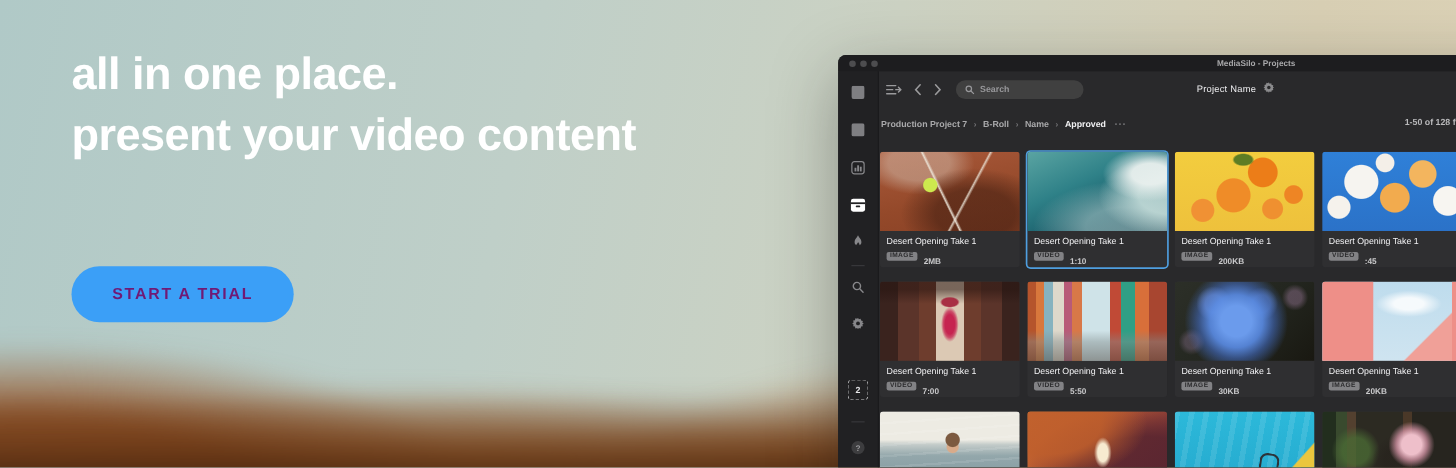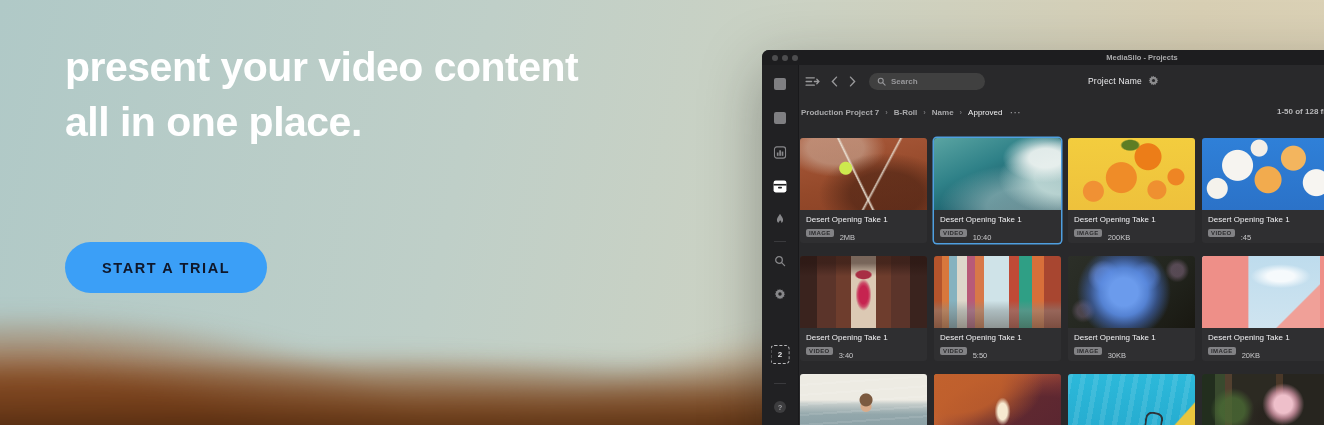--- a/index.html
+++ b/index.html
@@ -13,21 +13,21 @@
       radial-gradient(520px 135px at 30% 102%, rgba(178,106,48,.92) 0 50%, rgba(178,106,48,0) 100%),
       radial-gradient(480px 120px at 52% 108%, rgba(160,92,40,.88) 0 52%, rgba(160,92,40,0) 100%),
       radial-gradient(560px 165px at 78% 96%, rgba(172,100,44,.95) 0 52%, rgba(172,100,44,0) 100%),
       radial-gradient(520px 195px at 100% 88%, rgba(186,116,56,.95) 0 58%, rgba(186,116,56,0) 100%);}
   .grass-dark{position:absolute;left:-30px;right:-30px;bottom:-25px;height:95px;filter:blur(8px);
     background:linear-gradient(180deg, rgba(90,46,16,0), rgba(84,42,14,.6) 55%, rgba(48,24,8,.85) 100%);}
 
   
   .headline{position:absolute;left:65px;top:40px;color:#fff;font-weight:700;font-size:41px;line-height:55px;letter-spacing:-.5px;}
   .cta{position:absolute;left:65px;top:242px;height:51px;padding:0 37px;border:none;border-radius:26px;
-    background:#3b9ff7;color:#0f172a;font-family:"Liberation Sans",sans-serif;font-size:14.5px;font-weight:700;letter-spacing:1.6px;cursor:pointer;}
+    background:#3b9ff7;color:#701a75;font-family:"Liberation Sans",sans-serif;font-size:14.5px;font-weight:700;letter-spacing:1.6px;cursor:pointer;}
 
   
   .window{position:absolute;left:762px;top:50px;width:760px;height:600px;background:#242426;
     border-radius:7px 7px 0 0;box-shadow:0 18px 60px rgba(20,20,20,.35);}
   .titlebar{position:relative;height:15px;background:#1d1d1f;border-radius:7px 7px 0 0;}
   .tdots{position:absolute;left:10px;top:4.5px;display:flex;gap:4px;}
   .tdots i{width:6px;height:6px;border-radius:50%;background:#4d4d4f;display:block;}
   .wtitle{position:absolute;left:0;right:0;top:0;height:15px;line-height:15px;text-align:center;
     font-size:7.5px;font-weight:600;color:#a9a9ab;}
   .app{display:flex;height:585px;}
@@ -49,37 +49,37 @@
   .searchpill{display:flex;align-items:center;gap:5px;width:100px;height:17px;border-radius:9px;
     background:#404040;padding:0 8px;margin-left:2px;color:#919194;}
   .searchpill span{font-size:8px;font-weight:600;color:#97979a;}
   .projgroup{position:absolute;left:289px;top:0;height:32px;display:flex;align-items:center;gap:6px;}
   .projlabel{font-size:8.5px;font-weight:400;color:#ececee;letter-spacing:.2px;}
   .gear{color:#8b8b8d;}
 
   
   .crumbs{position:relative;height:30px;display:flex;align-items:center;gap:6px;padding-left:2px;
     font-size:8px;font-weight:600;color:#a9a9ab;}
-  .crumb-last{color:#f1f1f3;font-weight:400;}
+  .crumb-last{color:#f1f1f3;font-weight:700;}
   .csep{color:#737376;font-size:7.5px;}
   .cdots{color:#9d9da0;letter-spacing:1px;margin-left:2px;}
   .count{position:absolute;left:478px;top:0;height:30px;line-height:30px;font-size:8px;font-weight:600;color:#b9b9bb;white-space:nowrap;}
 
   
   .grid{padding:11px 0 0 1px;display:grid;grid-template-columns:repeat(4,127px);gap:13px 7px;}
   .card{background:#2f2f31;border-radius:3px;overflow:hidden;position:relative;}
   .card.selected{box-shadow:0 0 0 1.5px #4f9fe0;}
   .thumb{position:relative;height:72px;overflow:hidden;}
   .cfoot{padding:5px 6px 6px;}
   .ctitle{font-size:8px;font-weight:400;color:#f2f2f4;white-space:nowrap;overflow:hidden;}
   .cmeta{margin-top:4px;display:flex;align-items:center;gap:6px;height:9px;}
   .badge{font-size:6px;font-weight:700;letter-spacing:.4px;color:#2b2b2d;background:#828285;
     padding:1px 3px;border-radius:2px;line-height:1;}
   .badge:empty{display:none;}
-  .msize{font-size:7.5px;font-weight:400;color:#c9c9cb;margin-top:10px;}
+  .msize{font-size:7.5px;font-weight:700;color:#c9c9cb;margin-top:10px;}
 
   
   .th-tennis{background:
     radial-gradient(circle at 36% 42%, #cde94e 0 6px, rgba(205,233,78,0) 7px),
     linear-gradient(64deg, rgba(237,230,217,0) 44%, rgba(237,230,217,.9) 45%, rgba(237,230,217,0) 46.5%),
     linear-gradient(118deg, rgba(237,230,217,0) 60%, rgba(237,230,217,.8) 61%, rgba(237,230,217,0) 62.5%),
     radial-gradient(90px 55px at 68% 78%, rgba(54,24,14,.5) 0 40%, rgba(54,24,14,0) 75%),
     radial-gradient(70px 40px at 28% 14%, rgba(224,216,204,.4) 0 40%, rgba(224,216,204,0) 72%),
     linear-gradient(170deg,#a9593a,#94492a 60%,#8a4226);}
   .th-surf{background:
@@ -148,22 +148,22 @@
     linear-gradient(90deg,#222e1e 0 10%,#394a2e 10% 18%,#53402f 18% 24%,#2c2a22 24% 58%,#4a3828 58% 64%,#27251f 64% 100%);}
 </style>
 </head>
 <body>
 
 <div class="page">
   <div class="grass"></div>
   <div class="grass-dark"></div>
 
   <div class="headline">
+    <div>all in one place.</div>
     <div>present your video content</div>
-    <div>all in one place.</div>
   </div>
   <button class="cta">START A TRIAL</button>
 
   <div class="window">
     <div class="titlebar">
       <div class="tdots">
           <i></i>
           <i></i>
           <i></i>
         </div>
@@ -281,21 +281,21 @@
                   <span class="msize">2MB</span>
                 </div>
               </div>
             </div>
             <div class="card selected">
               <div class="thumb th-surf"></div>
               <div class="cfoot">
                 <div class="ctitle">Desert Opening Take 1</div>
                 <div class="cmeta">
                   <span class="badge">VIDEO</span>
-                  <span class="msize">10:40</span>
+                  <span class="msize">1:10</span>
                 </div>
               </div>
             </div>
             <div class="card">
               <div class="thumb th-tangerines"></div>
               <div class="cfoot">
                 <div class="ctitle">Desert Opening Take 1</div>
                 <div class="cmeta">
                   <span class="badge">IMAGE</span>
                   <span class="msize">200KB</span>
@@ -311,21 +311,21 @@
                   <span class="msize">:45</span>
                 </div>
               </div>
             </div>
             <div class="card">
               <div class="thumb th-temple"></div>
               <div class="cfoot">
                 <div class="ctitle">Desert Opening Take 1</div>
                 <div class="cmeta">
                   <span class="badge">VIDEO</span>
-                  <span class="msize">3:40</span>
+                  <span class="msize">7:00</span>
                 </div>
               </div>
             </div>
             <div class="card">
               <div class="thumb th-burano"></div>
               <div class="cfoot">
                 <div class="ctitle">Desert Opening Take 1</div>
                 <div class="cmeta">
                   <span class="badge">VIDEO</span>
                   <span class="msize">5:50</span>

